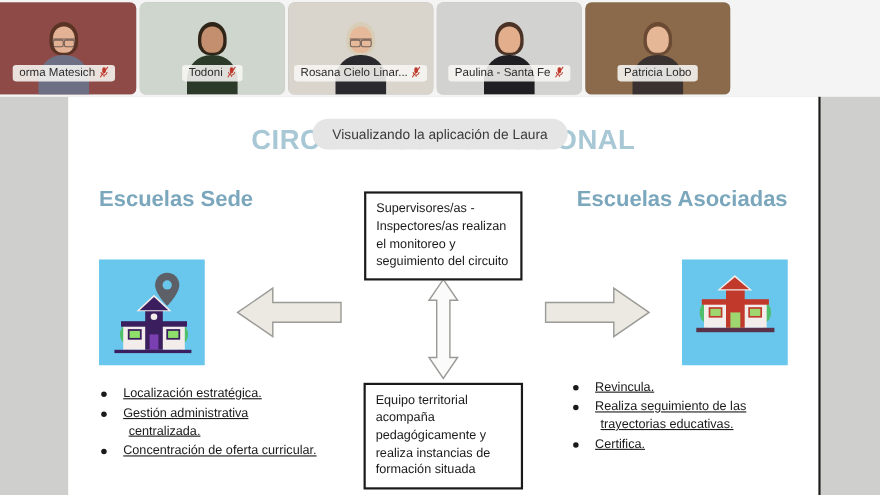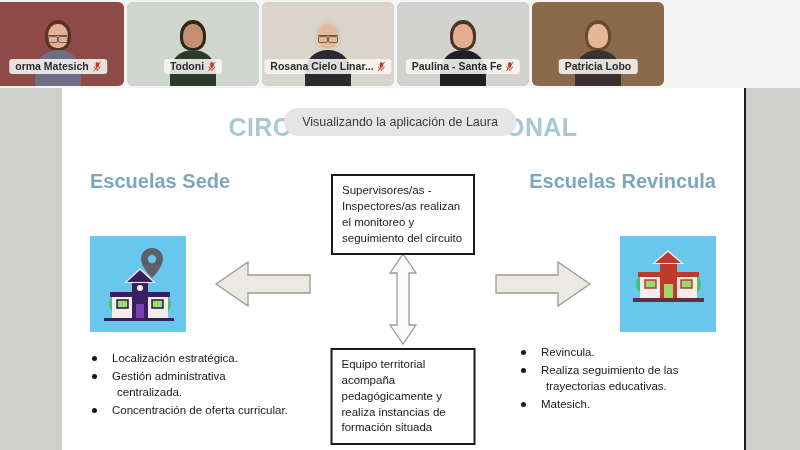--- a/index.html
+++ b/index.html
@@ -57,23 +57,22 @@
   .glasses:after{right:0;}
 
   .namebadge{
     position:absolute;left:50%;transform:translateX(-50%);
     bottom:12px;
     background:rgba(247,246,243,.88);
     border-radius:3px;
     padding:1px 6px 2px 6px;
     font-size:10.5px;color:#2b2b2b;
     white-space:nowrap;
-    display:flex;align-items:flex-end;gap:4px;
+    display:flex;align-items:flex-start;gap:4px;
     max-width:124px;
-    font-weight:bold;
   }
   .namebadge .nm{overflow:hidden;text-overflow:ellipsis;}
   .mic-muted{
     position:relative;display:inline-block;width:8px;height:11px;flex:0 0 auto;
   }
   .mic-muted svg{display:block;}
 
   
   #slide{
     position:absolute;left:62px;top:88px;
@@ -127,21 +126,21 @@
 
   
   .bullets{
     position:absolute;
     font-size:11.5px;line-height:1.45;color:#1a1a1a;
     list-style:none;margin:0;padding:0;
   }
   #bullets-left{left:22px;top:262px;width:240px;}
   #bullets-right{right:16px;top:256px;width:215px;}
   .bullets li{
-    position:relative;padding-left:28px;margin-bottom:1px;
+    position:relative;padding-left:28px;margin-bottom:1px;text-decoration:underline;
   }
   .bullets li:before{
     content:"";position:absolute;left:8px;top:6px;
     width:5px;height:5px;border-radius:50%;background:#1a1a1a;
   }
   .bullets li .cont{display:block;padding-left:5px;}
 
   
   #tooltip{
     position:absolute;left:50%;transform:translateX(-50%);
@@ -248,21 +247,21 @@
         <span class="nm">Patricia Lobo</span>
       </div>
     </div>
   </div>
 
 <div id="slide">
 
   <div id="slide-title">CIRCUITO JURISDICCIONAL</div>
 
   <div class="col-head" id="head-left">Escuelas Sede</div>
-  <div class="col-head" id="head-right">Escuelas Revincula</div>
+  <div class="col-head" id="head-right">Escuelas Asociadas</div>
 
   <div class="school-card" id="school-left">
     <svg viewBox="0 0 96 96">
       <rect width="96" height="96" fill="#69c6ec"></rect>
 
       <path d="M62 12c-6.1 0-11 4.9-11 11 0 8.2 11 19 11 19s11-10.8 11-19c0-6.1-4.9-11-11-11z" fill="#5d6066"></path>
       <circle cx="62" cy="23" r="4.2" fill="#69c6ec"></circle>
 
       <ellipse cx="26" cy="68" rx="7" ry="9" fill="#4fbf6e"></ellipse>
       <rect x="25" y="72" width="2" height="12" fill="#7a5b3a"></rect>
@@ -332,17 +331,17 @@
   <div class="center-box" id="box-bottom">Equipo territorial acompaña pedagógicamente y realiza instancias de formación situada</div>
 
   <ul class="bullets" id="bullets-left">
       <li><span>Localización estratégica.</span></li>
       <li><span>Gestión administrativa</span><span class="cont">centralizada.</span></li>
       <li><span>Concentración de oferta curricular.</span></li>
     </ul>
   <ul class="bullets" id="bullets-right">
       <li><span>Revincula.</span></li>
       <li><span>Realiza seguimiento de las</span><span class="cont">trayectorias educativas.</span></li>
-      <li><span>Matesich.</span></li>
+      <li><span>Certifica.</span></li>
     </ul>
 </div>
 
 <div id="tooltip">Visualizando la aplicación de Laura</div>
 
 </body></html>

